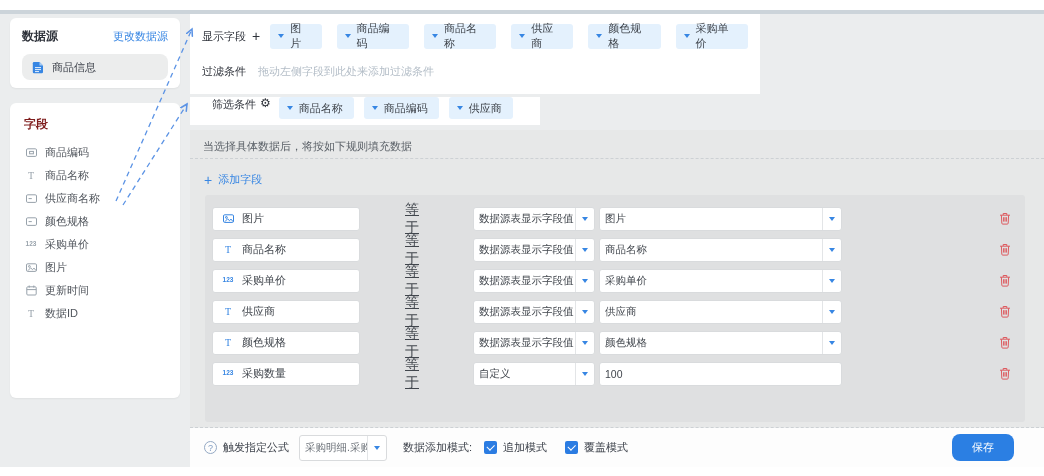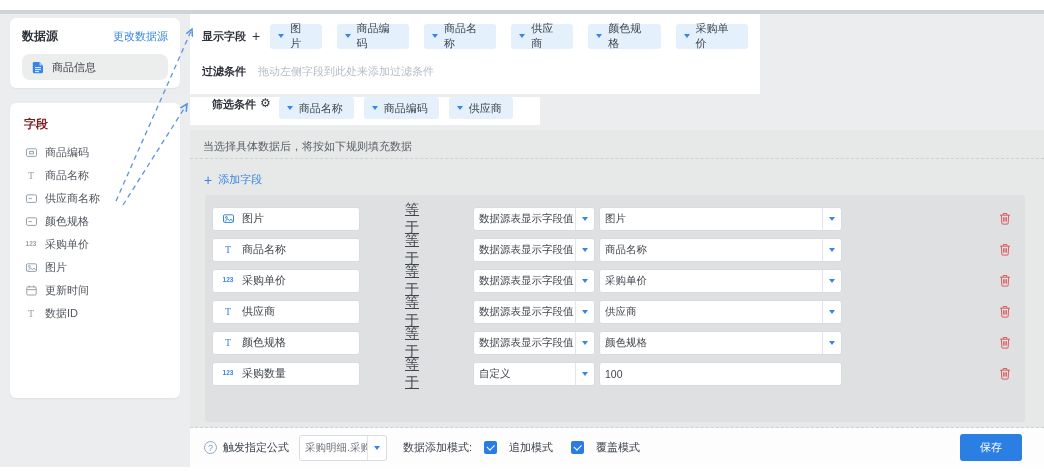--- a/index.html
+++ b/index.html
@@ -28,21 +28,21 @@
         font-size:11px; color:#50555c; cursor:pointer; }
   .fic { width:14px; display:flex; justify-content:center; align-items:center; color:#98a2ab; flex:none; }
   .g-t  { font-family:"Liberation Serif","DejaVu Serif",serif; font-size:10px; line-height:1; }
   .g-n  { font-size:6.5px; font-weight:bold; letter-spacing:0; line-height:1; }
 
   
   #panel-top { position:absolute; left:190px; top:14px; width:570px; height:80px;
                background:#fff; padding:7px 12px 0; }
   .hrow { display:flex; align-items:center; height:30px; }
   .hrow + .hrow { margin-top:5px; }
-  .hlabel { font-size:11px; font-weight:bold; color:#2e323a; flex:none; }
+  .hlabel { font-size:11px; font-weight:normal; color:#2e323a; flex:none; }
   .hplus { font-size:14px; color:#2e323a; margin-left:6px; cursor:pointer; line-height:1; }
   .tags { display:flex; margin-left:10px; gap:15px; }
   .tag { display:flex; align-items:center; gap:6px; height:25px; background:#e4f1fd;
          border-radius:3px; padding:0 11px 0 8px; font-size:11px; color:#3f444b; cursor:pointer; }
   .cd { width:0; height:0; border-left:3.5px solid transparent; border-right:3.5px solid transparent;
         border-top:4.5px solid #3786e3; flex:none; }
   .fplaceholder { margin-left:12px; font-size:11px; color:#b3bdc7; }
 
   #panel-screen { position:absolute; left:190px; top:97px; width:350px; height:28px; background:#fff;
                   display:flex; align-items:flex-start; padding:0 8px 0 22px; }
@@ -76,28 +76,28 @@
 
   
   #footer { position:absolute; left:190px; top:428px; width:854px; height:39px; background:#fdfdfd;
             display:flex; align-items:center; padding-left:14px; }
   .help { width:13px; height:13px; border-radius:50%; border:1px solid #94a9c4; color:#7f9cc2;
           font-size:9px; display:flex; align-items:center; justify-content:center; flex:none; cursor:pointer; }
   .flabel { margin-left:6px; font-size:11px; color:#3c414a; }
   #footer .sel.formula { width:88px; height:26px; margin-left:10px; }
   #footer .sel.formula .txt { color:#6a7077; }
   .mlabel { margin-left:16px; font-size:11px; color:#3c414a; }
-  .chk { display:flex; align-items:center; gap:12px; margin-left:12px; cursor:pointer; }
+  .chk { display:flex; align-items:center; gap:6px; margin-left:12px; cursor:pointer; }
   .chk + .chk { margin-left:18px; }
   .cbox { width:13px; height:13px; background:#2b7ce2; border-radius:2px; position:relative; flex:none; }
   .cbox::after { content:""; position:absolute; left:3px; top:3px; width:6px; height:3.5px;
                  border-left:1.6px solid #fff; border-bottom:1.6px solid #fff; transform:rotate(-45deg); }
   .clabel { font-size:11px; color:#3c414a; }
-  .save-btn { margin-left:auto; margin-right:22px; width:62px; height:27px; background:#2b7fe3;
-              border:none; border-radius:3px; color:#fff; font-size:11px; cursor:pointer;
+  .save-btn { margin-left:auto; margin-right:30px; width:62px; height:27px; background:#2b7fe3;
+              border:none; border-radius:8px; color:#fff; font-size:11px; cursor:pointer;
               font-family:"Liberation Sans",sans-serif; }
 
   .arrows { position:absolute; left:0; top:0; pointer-events:none; z-index:5; }
   svg.ic { display:block; }
 </style>
 </head>
 <body>
 
 <div class="band"></div>
 <div class="page-bg"></div>

